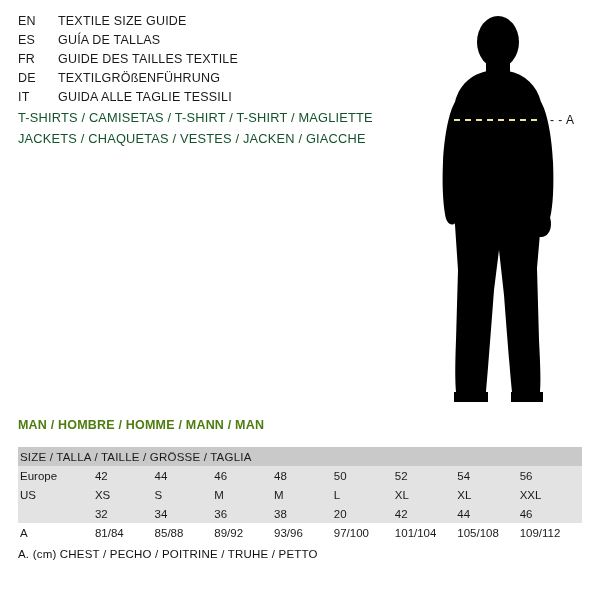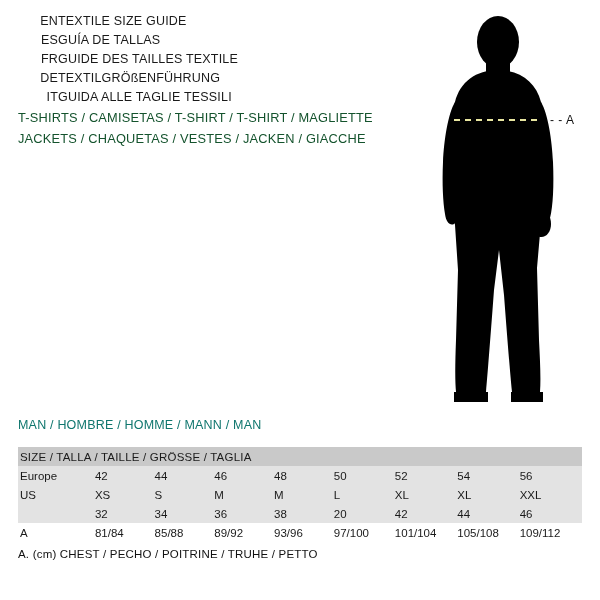--- a/index.html
+++ b/index.html
@@ -27,21 +27,20 @@
     left: 18px;
     top: 14px;
     width: 380px;
   }
   .lang-row {
     display: flex;
     align-items: baseline;
     height: 19px;
     font-size: 12.5px;
     letter-spacing: 0.2px;
-    text-align: right;
   }
   .lang-code {
     width: 40px;
     flex: 0 0 40px;
     color: #1a1a1a;
   }
   .lang-text {
     color: #1a1a1a;
   }
 
@@ -79,21 +78,22 @@
     letter-spacing: 0.5px;
   }
 
   
   .man-title {
     position: absolute;
     left: 18px;
     top: 418px;
     font-size: 12.5px;
     letter-spacing: 0.2px;
-    color: #0f766e;
+    color: #4d7c0f;
+    font-weight: bold;
   }
   .table-wrap {
     position: absolute;
     left: 18px;
     top: 440px;
     width: 564px;
     margin-top: 7px;
   }
   table.size-table {
     border-collapse: collapse;

